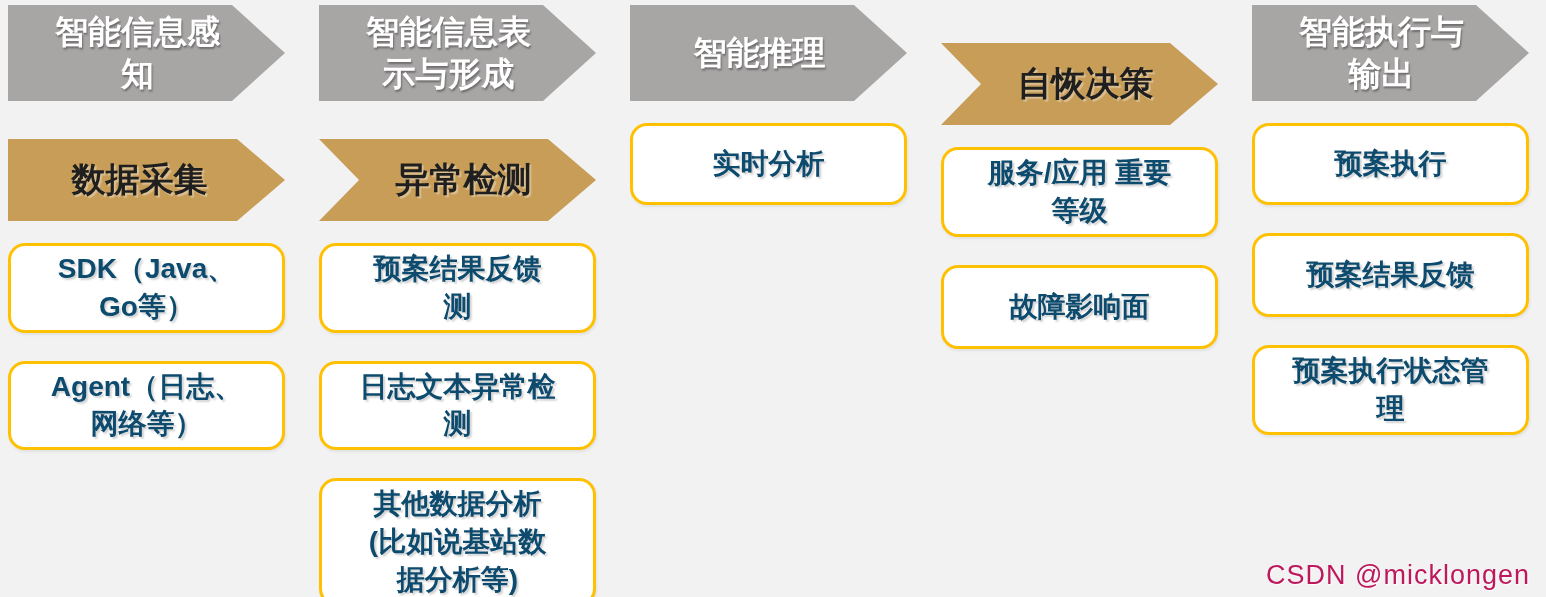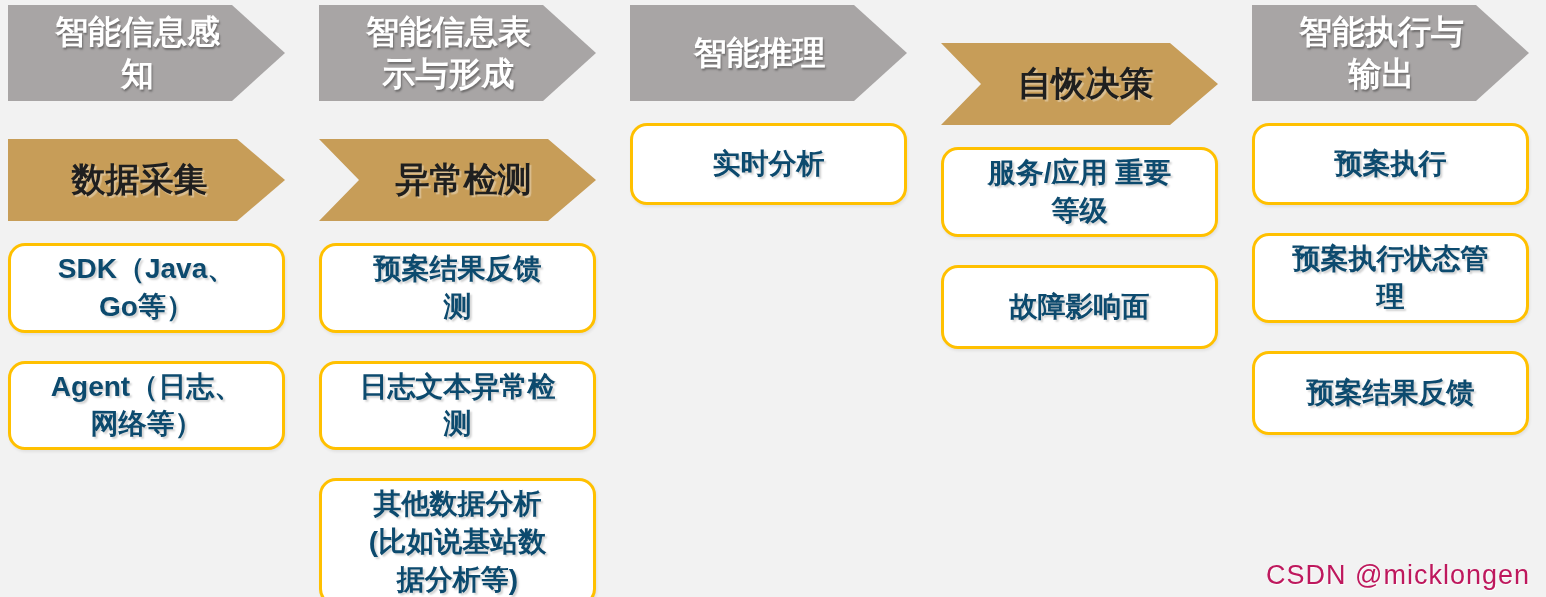--- a/index.html
+++ b/index.html
@@ -142,21 +142,21 @@
       <div class="phase-arrow notched">自恢决策</div>
       <div class="task-box first">服务/应用 重要
 等级</div>
       <div class="task-box">故障影响面</div>
     </div>
 
     <div class="column">
       <div class="stage-arrow">智能执行与
 输出</div>
       <div class="task-box first">预案执行</div>
+      <div class="task-box">预案结果反馈</div>
       <div class="task-box">预案执行状态管
 理</div>
-      <div class="task-box">预案结果反馈</div>
     </div>
 
   </div>
 
   <div class="watermark">CSDN @micklongen</div>
 </div>
 
 </body></html>

